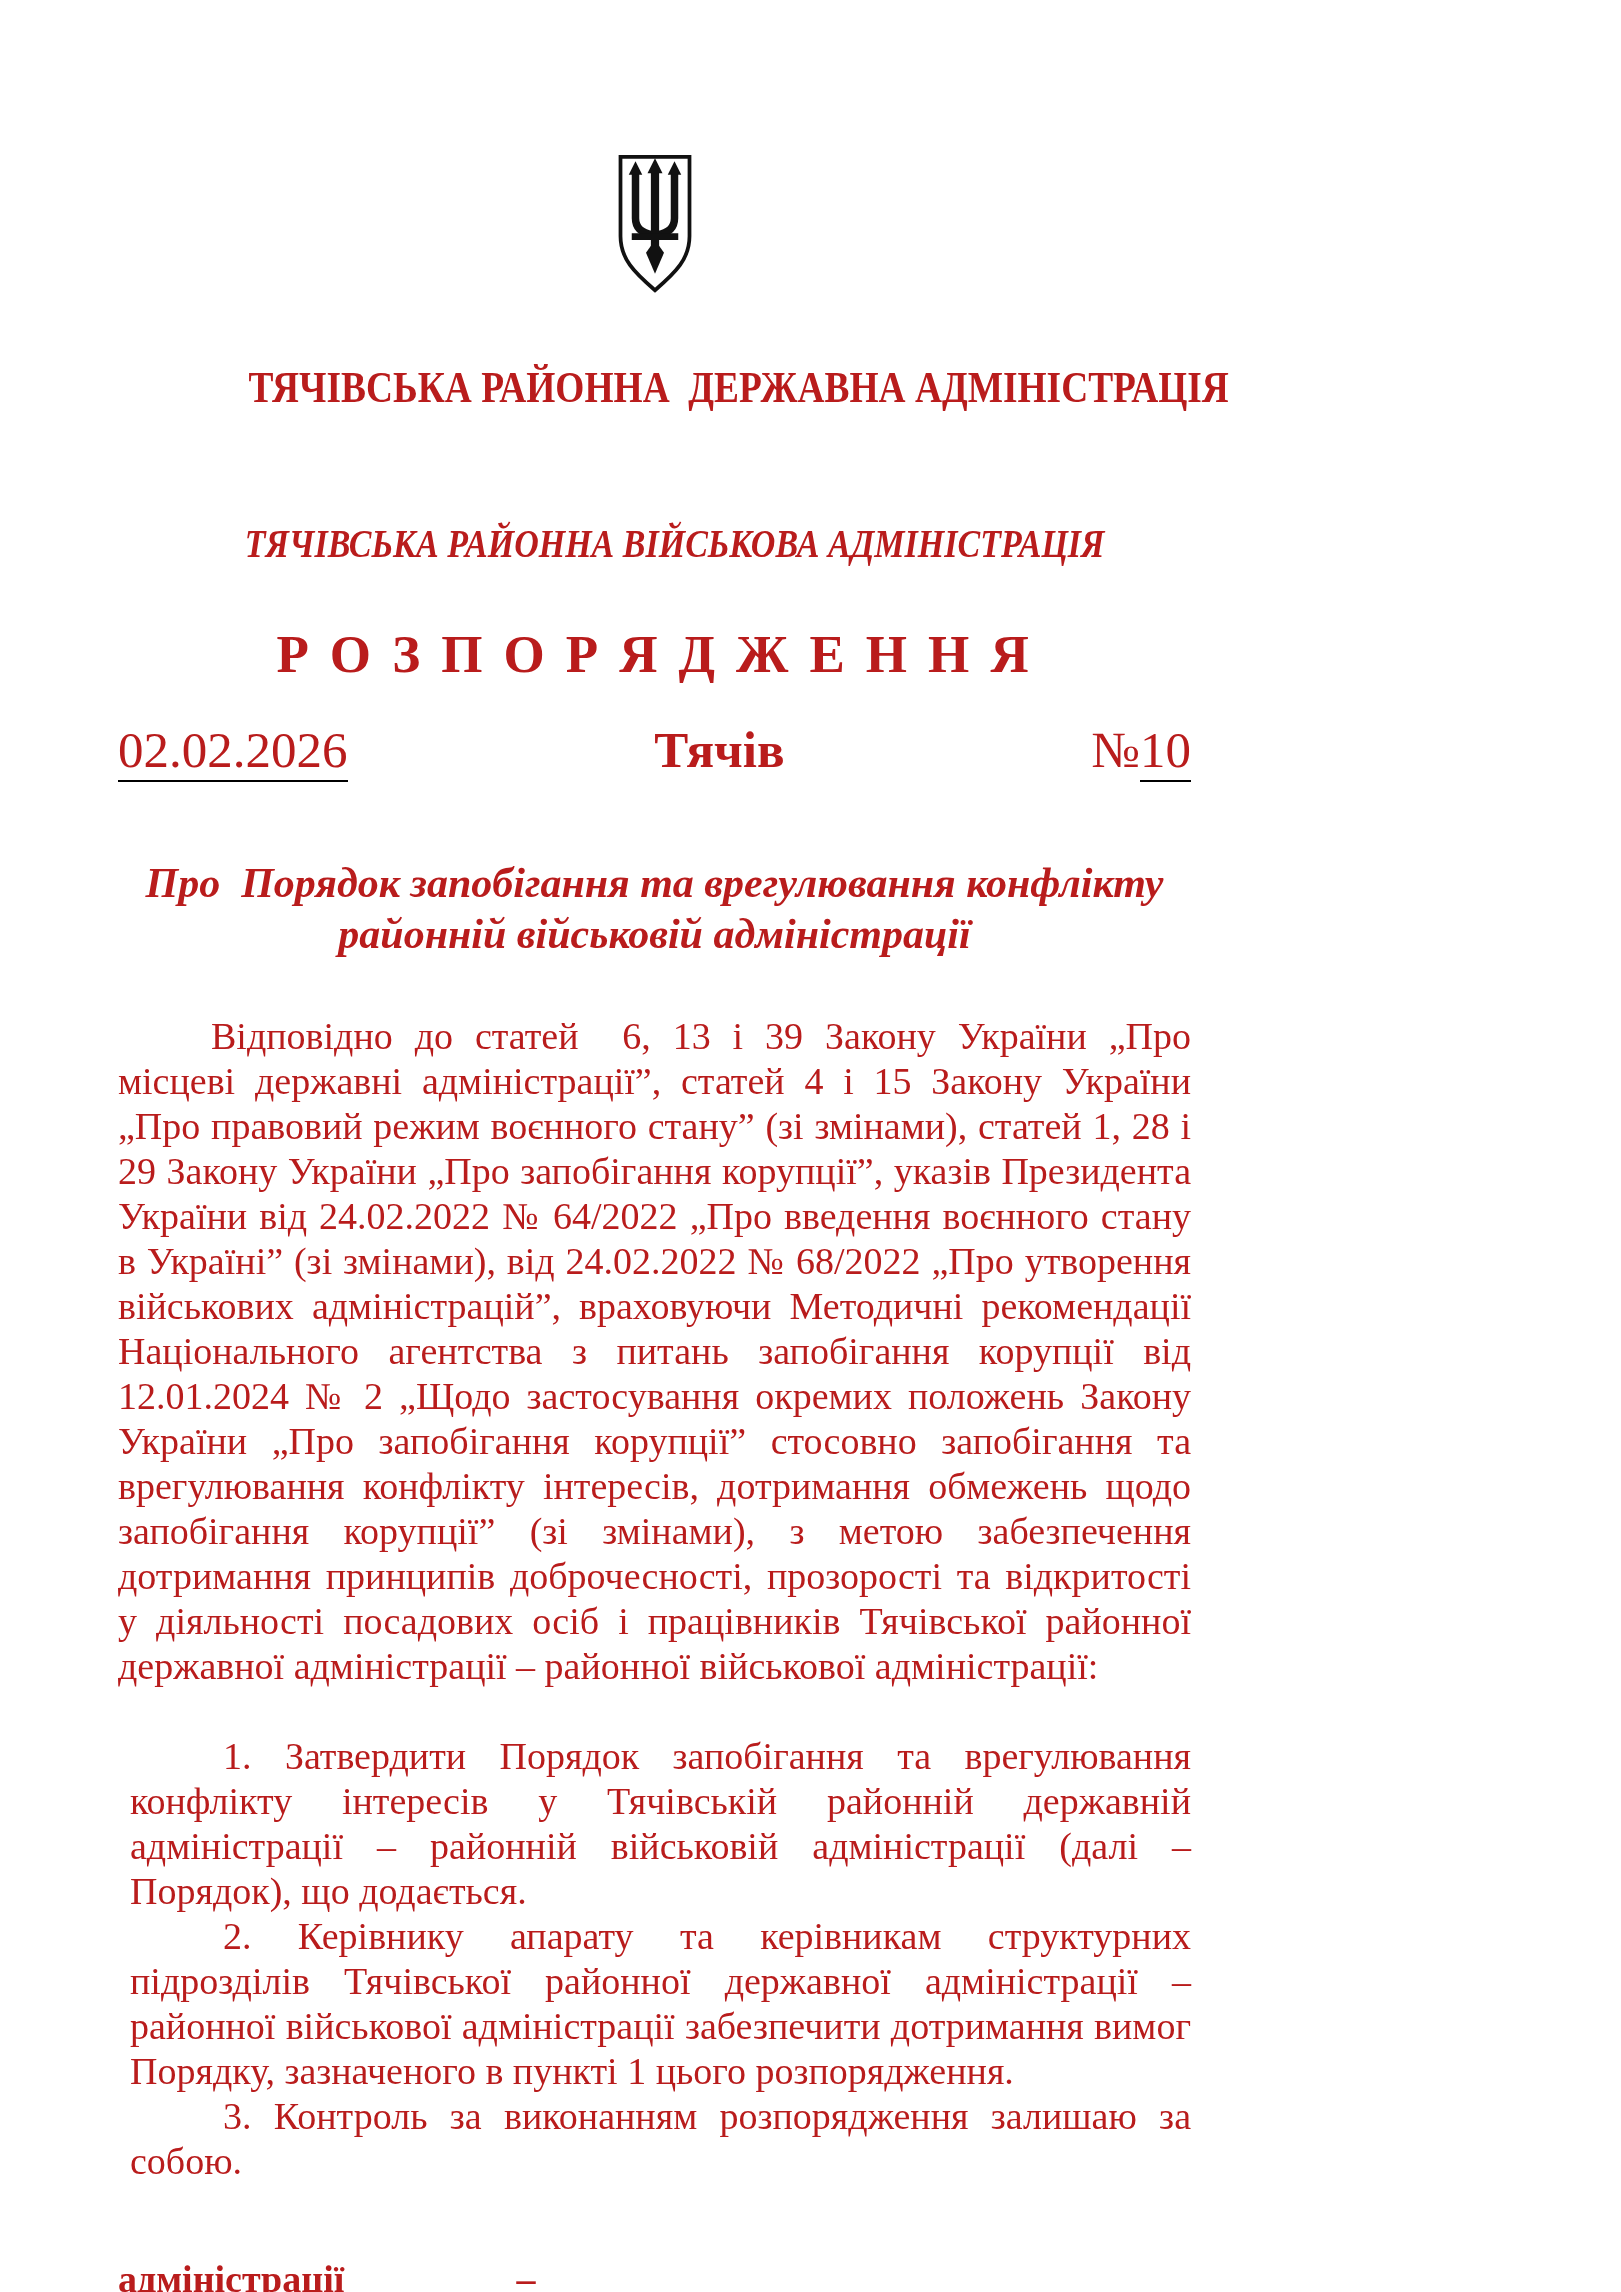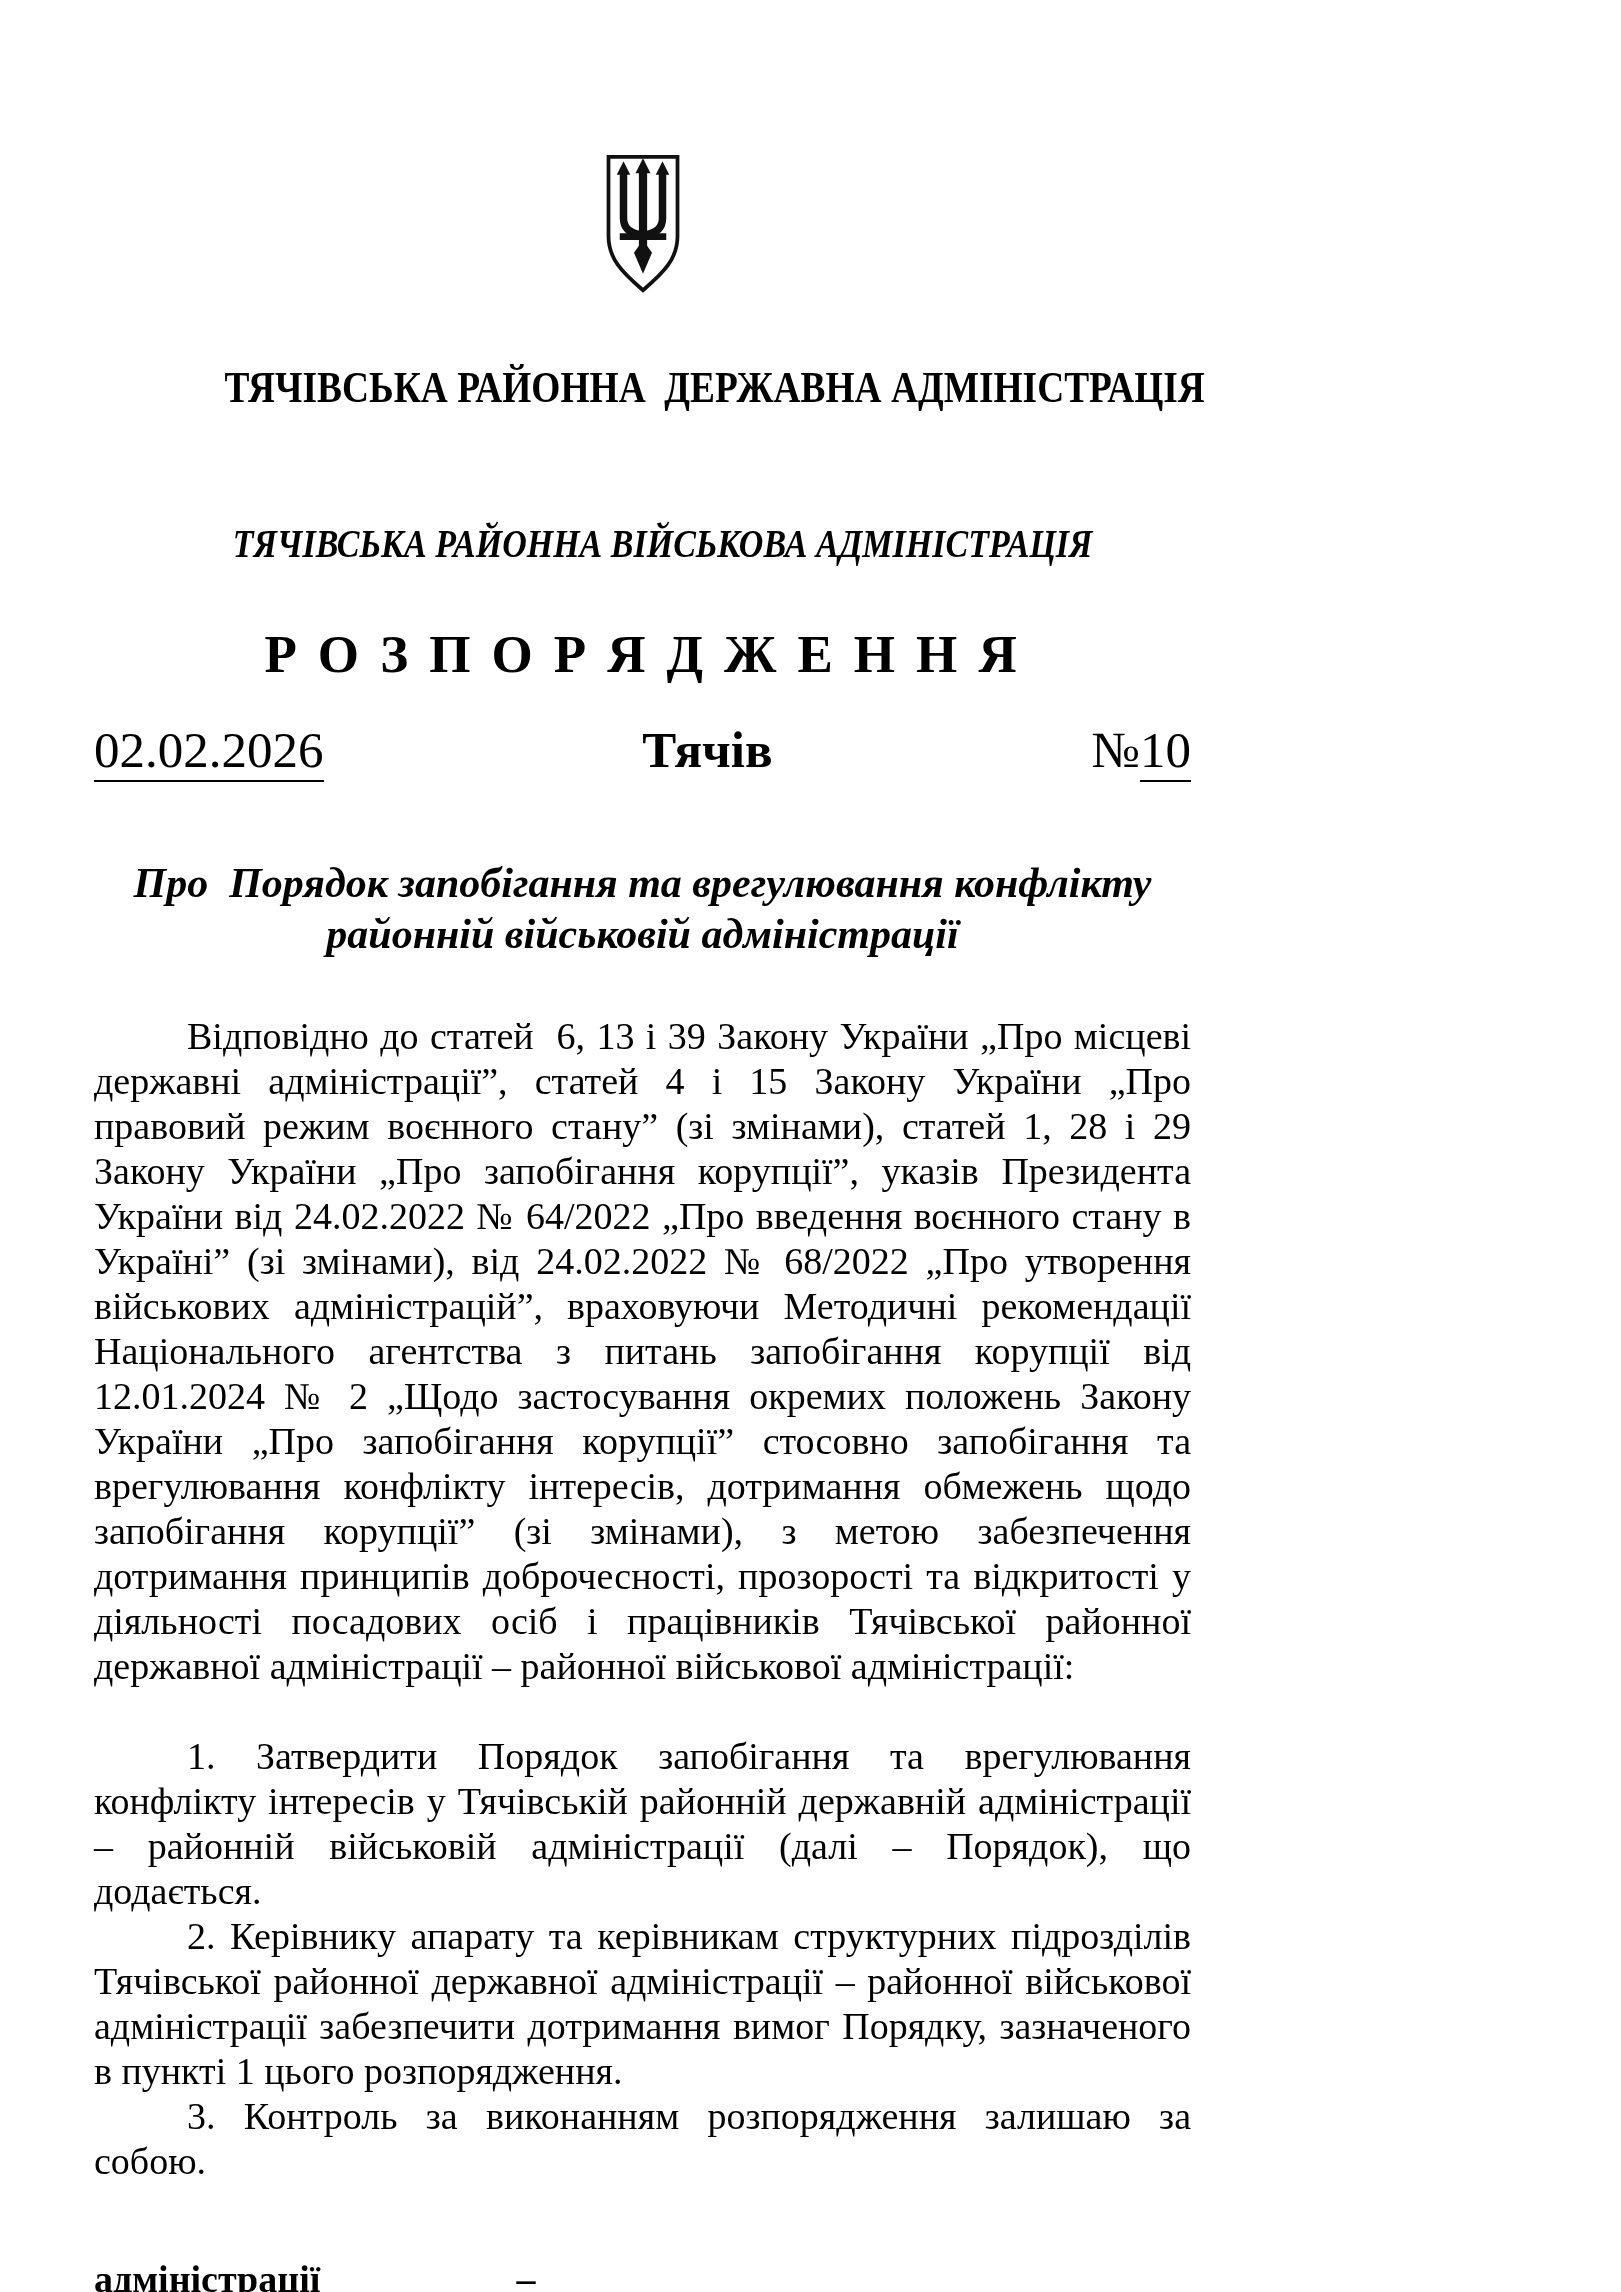--- a/index.html
+++ b/index.html
@@ -5,24 +5,24 @@
   html, body {
     margin: 0;
     padding: 0;
     background: #ffffff;
   }
   .page {
     position: relative;
     width: 1289px;
     height: 2293px;
     background: #ffffff;
-    color: #000000;
+    color: #b91c1c;
     font-family: "Liberation Serif", "DejaVu Serif", serif;
     box-sizing: border-box;
-    padding: 0 98px 0 94px;
+    padding: 0 98px 0 118px;
     overflow: hidden;
   }
   .content-center { text-align: center; }
 
   .emblem-wrap {
     margin: 152px auto 0 auto;
     width: 90px;
     height: 143px;
   }
   .emblem-wrap svg { width: 90px; height: 143px; display: block; }
@@ -93,21 +93,21 @@
   .body-text {
     font-size: 38px;
     line-height: 45px;
     text-align: justify;
   }
   .intro {
     margin-top: 54px;
     text-indent: 93px;
     white-space: pre-wrap;
   }
-  .items { margin-top: 45px; }
+  .items { margin-top: 45px; margin-left: 12px; }
   .order-item {
     text-indent: 93px;
     white-space: pre-wrap;
   }
 
   .sig-row {
     margin-top: 71px;
     display: flex;
     align-items: flex-end;
   }

